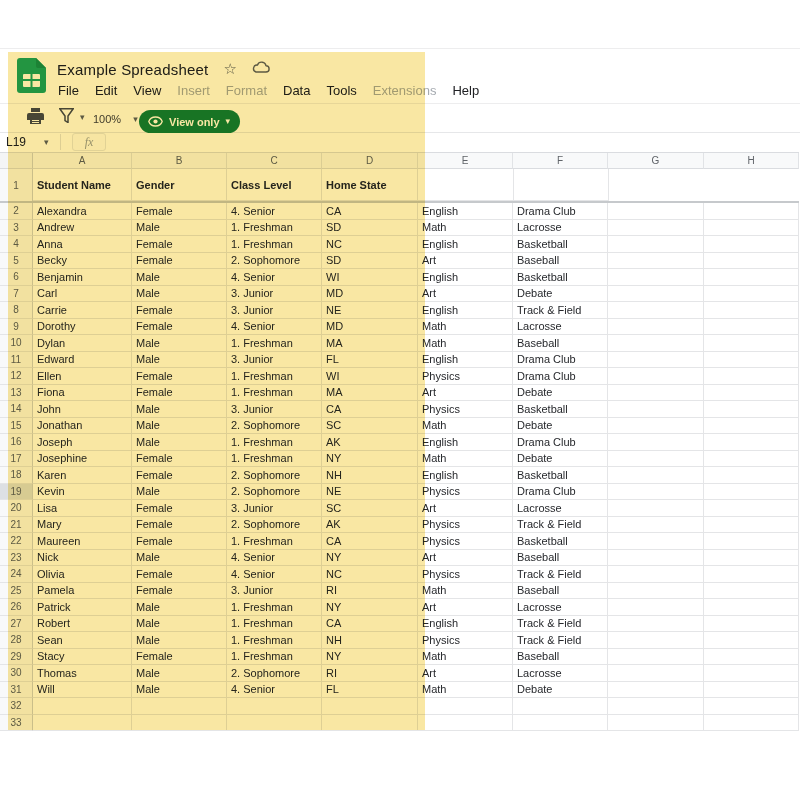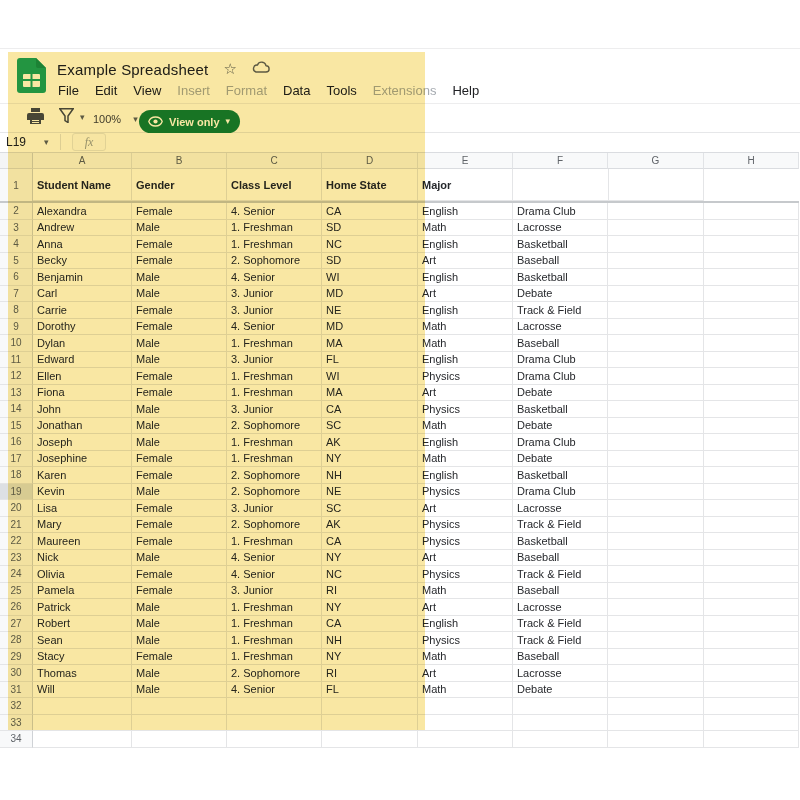--- a/index.html
+++ b/index.html
@@ -149,21 +149,20 @@
         <div class="ch" style="width: 96px;">G</div>
         <div class="ch" style="width: 95px;">H</div>
       </div>
     <div id="grid-body">
         <div class="r hdr" style="height: 34px;">
           <div class="gut">1</div>
           <div class="c" style="width: 99px;">Student Name</div>
           <div class="c" style="width: 95px;">Gender</div>
           <div class="c" style="width: 95px;">Class Level</div>
           <div class="c" style="width: 96px;">Home State</div>
-          <div class="c" style="width: 95px;">Major</div>
           <div class="c" style="width: 96px;"></div>
           <div class="c" style="width: 95px;"></div>
         </div>
         <div class="r" style="height: 16.5px;">
           <div class="gut">2</div>
           <div class="c" style="width: 99px;">Alexandra</div>
           <div class="c" style="width: 95px;">Female</div>
           <div class="c" style="width: 95px;">4. Senior</div>
           <div class="c" style="width: 96px;">CA</div>
           <div class="c" style="width: 95px;">English</div>
@@ -505,29 +504,18 @@
           <div class="gut">33</div>
           <div class="c" style="width: 99px;"></div>
           <div class="c" style="width: 95px;"></div>
           <div class="c" style="width: 95px;"></div>
           <div class="c" style="width: 96px;"></div>
           <div class="c" style="width: 95px;"></div>
           <div class="c" style="width: 95px;"></div>
           <div class="c" style="width: 96px;"></div>
           <div class="c" style="width: 95px;"></div>
         </div>
-        <div class="r" style="height: 16.5px;">
-          <div class="gut">34</div>
-          <div class="c" style="width: 99px;"></div>
-          <div class="c" style="width: 95px;"></div>
-          <div class="c" style="width: 95px;"></div>
-          <div class="c" style="width: 96px;"></div>
-          <div class="c" style="width: 95px;"></div>
-          <div class="c" style="width: 95px;"></div>
-          <div class="c" style="width: 96px;"></div>
-          <div class="c" style="width: 95px;"></div>
-        </div>
       </div>
   </div>
 
   <div class="overlay"></div>
 
 </div>
 
 </body></html>

